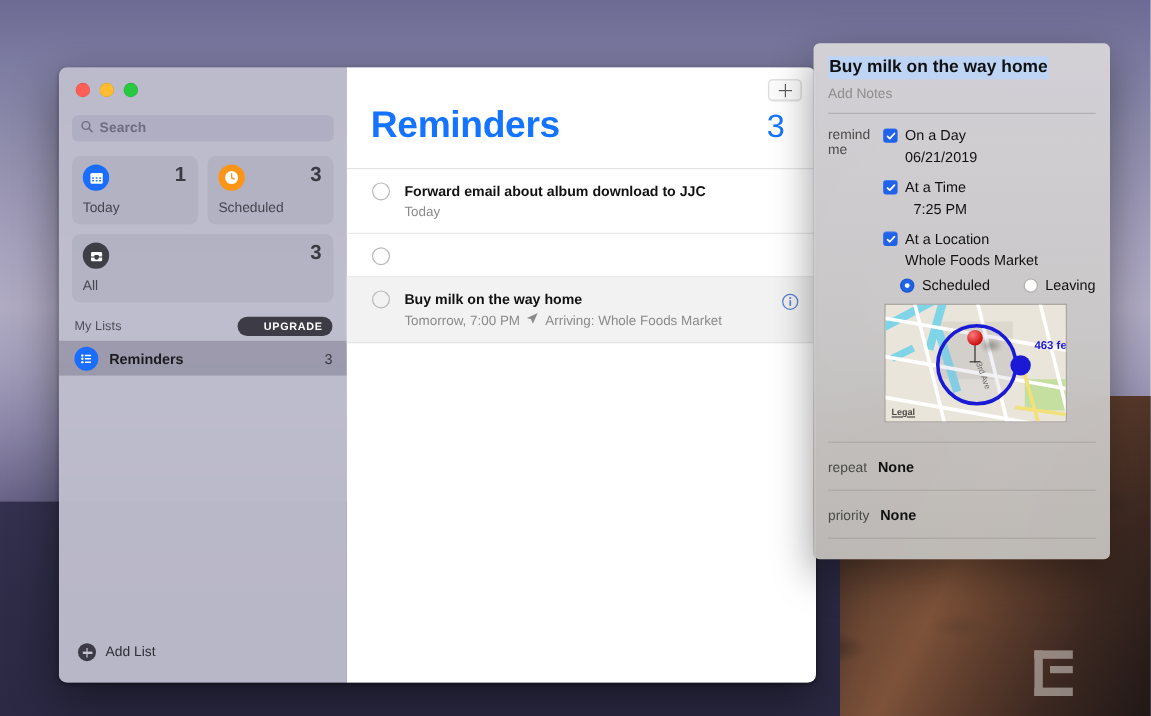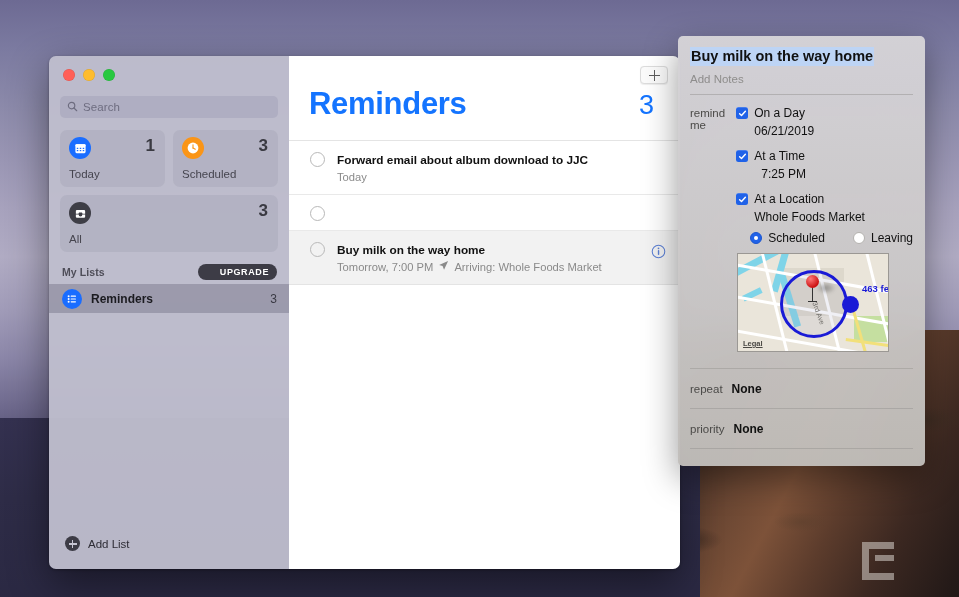--- a/index.html
+++ b/index.html
@@ -100,20 +100,21 @@
   .light.red    { background:#ff5f57; box-shadow: inset 0 0 0 .5px rgba(0,0,0,.12); }
   .light.yellow { background:#febc2e; box-shadow: inset 0 0 0 .5px rgba(0,0,0,.12); }
   .light.green  { background:#28c840; box-shadow: inset 0 0 0 .5px rgba(0,0,0,.12); }
 
   .search-wrap { padding: 6px 11px 0 11px; }
   .search {
     height: 22px; border-radius: 5px;
     background: rgba(173,172,191,.85);
     display:flex; align-items:center; gap:5px;
     padding: 0 7px;
+    font-weight: bold;
   }
   .search .mag { flex: 0 0 auto; }
   .search-text {
     font-size: 11.5px; color: #6e6d80; letter-spacing:.1px;
   }
 
   .cards {
     padding: 12px 11px 0 11px;
     display: grid;
     grid-template-columns: 1fr 1fr;
@@ -140,21 +141,21 @@
     font-size: 11.5px; color:#46454f; font-weight: 400;
   }
   .icon-today { background:#1a6dff; }
   .icon-sched { background:#fa9517; }
   .icon-all   { background:#3e3e46; }
 
   .mylists-head {
     display:flex; align-items:center; justify-content:space-between;
     padding: 12px 12px 4px 13px;
   }
-  .mylists-head .t { font-size: 10.5px; color:#4e4d58; font-weight:700; letter-spacing:.1px; }
+  .mylists-head .t { font-size: 10.5px; color:#4e4d58; font-weight:400; letter-spacing:.1px; }
   .upgrade {
     background:#3d3c46; color:#fff;
     font-size: 9px; font-weight:700; letter-spacing:.6px;
     padding: 3px 8px 3px 22px; border-radius: 9px;
   }
   .list-row {
     display:flex; align-items:center; gap:9px;
     height: 29px; padding: 0 12px 0 13px;
   }
   .list-row.selected { background: rgba(128,126,146,.55); }

